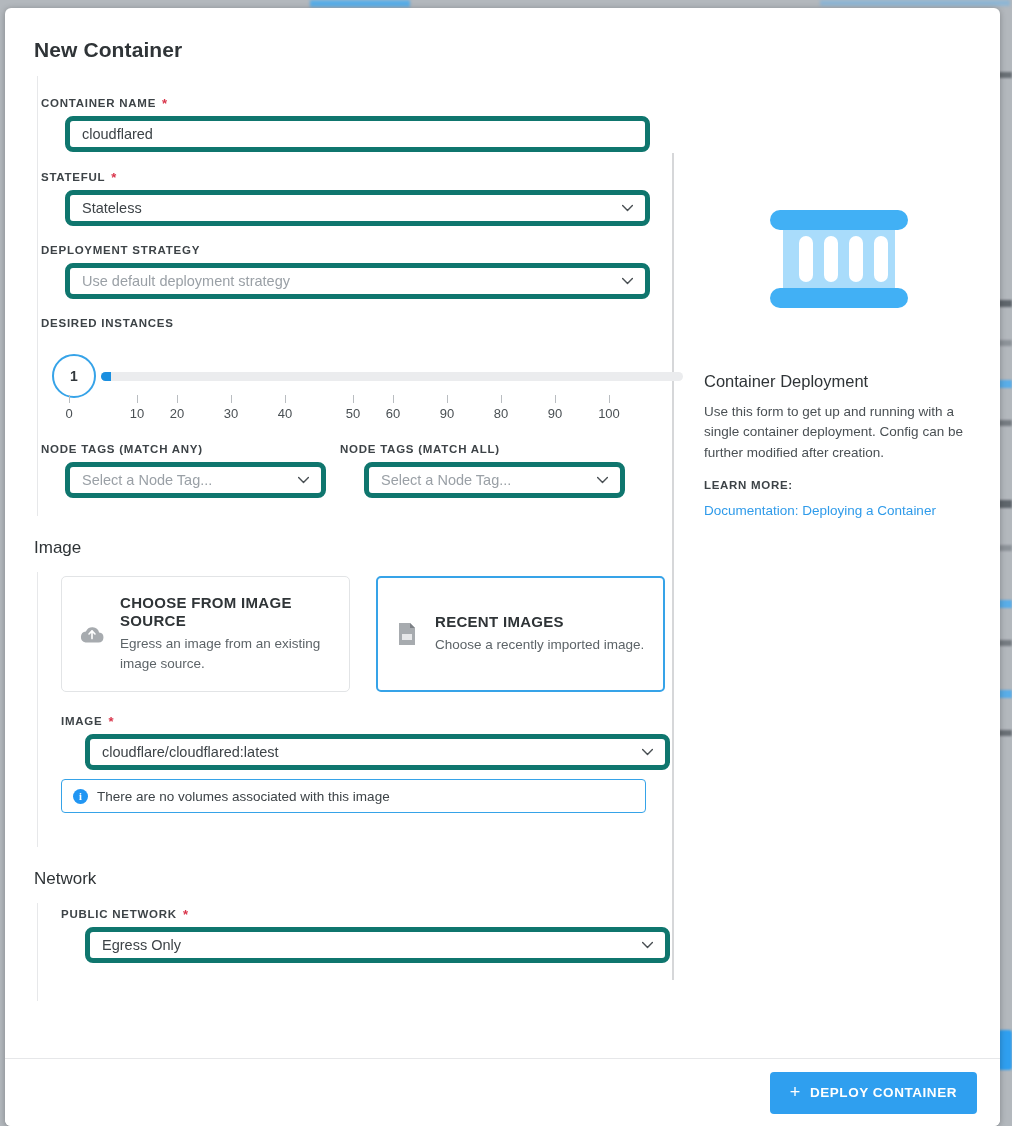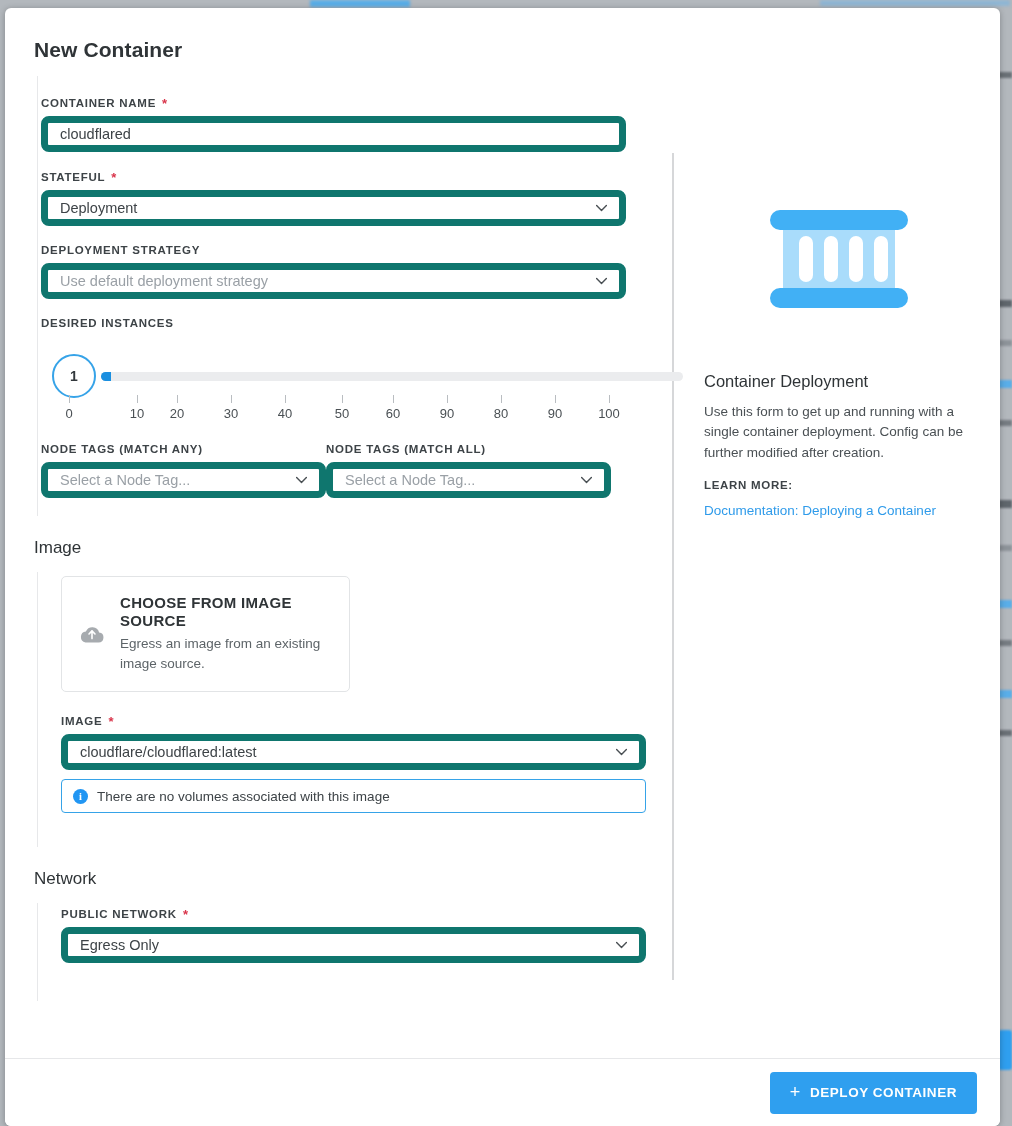--- a/index.html
+++ b/index.html
@@ -68,26 +68,26 @@
   .label {
     font-size: 11.5px; font-weight: 700; color: #3d4347;
     letter-spacing: .75px; text-transform: uppercase;
     margin-bottom: 7px; display:flex; align-items:center; gap:6px;
   }
   .req { color: #d9344a; font-size: 13px; line-height: 1; position:relative; top:1px; }
 
   .control {
     position: relative;
     height: 36px;
-    border: 7px solid #0f766e;
+    border: 5px solid #0f766e;
     border-radius: 8px;
     background: #fff;
     display: flex; align-items: center;
     padding: 0 12px;
-    font-size: 14.5px; color: #3d4347;
+    font-size: 14.5px; color: #3d4347; margin-left: 24px;
   }
   .control.placeholder { color: #9aa0a6; }
   .chev {
     position:absolute; right: 11px; top: 50%; transform: translateY(-50%);
     width: 13px; height: 13px;
   }
   .chev svg { display:block; }
 
   .w-input { width: 585px; }
 
@@ -109,21 +109,21 @@
     font-size:14px; font-weight:700; color:#32383c;
   }
   .ticks { position:absolute; left:0; top:54px; width:585px; }
   .tick { position:absolute; text-align:center; }
   .tick i {
     display:block; width:1px; height:8px; background:#b9bdc1; margin:0 auto 3px;
   }
   .tick span { font-size:13px; color:#4a5054; display:block; }
 
   
-  .two-col { display:flex; }
+  .two-col { display:flex; gap:14px; }
   .w-half { width: 285px; }
 
   
   .cards { display:flex; gap:26px; margin-bottom: 22px; }
   .card {
     width: 289px; min-height: 116px;
     border: 1px solid #e2e4e6; border-radius:5px;
     background:#fff; display:flex; align-items:center; gap:14px;
     padding: 14px 16px;
   }
@@ -213,21 +213,21 @@
             <span>cloudflared</span>
           </div>
         </div>
 
         <div class="field">
           <div class="label">
             <span>STATEFUL</span>
             <span class="req">*</span>
           </div>
           <div class="control w-input">
-            <span>Deployment</span>
+            <span>Stateless</span>
             <span class="chev">
               <svg viewBox="0 0 16 16" width="13" height="13">
                   <path d="M2 5 L8 11 L14 5" fill="none" stroke="#4a5054" stroke-width="1.7" stroke-linecap="round" stroke-linejoin="round"></path>
                 </svg>
             </span>
           </div>
         </div>
 
         <div class="field">
           <div class="label">
@@ -267,21 +267,21 @@
                   <span>20</span>
                 </div>
               <div class="tick" style="left:170px;width:40px;">
                   <i></i>
                   <span>30</span>
                 </div>
               <div class="tick" style="left:224px;width:40px;">
                   <i></i>
                   <span>40</span>
                 </div>
-              <div class="tick" style="left:281px;width:40px;">
+              <div class="tick" style="left:292px;width:40px;">
                   <i></i>
                   <span>50</span>
                 </div>
               <div class="tick" style="left:332px;width:40px;">
                   <i></i>
                   <span>60</span>
                 </div>
               <div class="tick" style="left:386px;width:40px;">
                   <i></i>
                   <span>90</span>
@@ -342,20 +342,33 @@
                 <path d="M6.5 18.5h13a5 5 0 0 0 .6-9.96A7 7 0 0 0 6.9 7.6 5.5 5.5 0 0 0 6.5 18.5z" fill="#a7abaf"></path>
                 <path d="M13 14.6V7.6M13 6.9l-3 3.1M13 6.9l3 3.1" stroke="#fff" stroke-width="1.6" fill="none" stroke-linecap="round"></path>
               </svg>
             </span>
             <div>
               <div class="card-title">CHOOSE FROM IMAGE SOURCE</div>
               <div class="card-desc">Egress an image from an existing image source.</div>
             </div>
           </div>
 
+          <div class="card selected">
+            <span class="card-icon">
+              <svg width="20" height="24" viewBox="0 0 20 24">
+                <path d="M2 1h11l5 5v17H2z" fill="#a7abaf"></path>
+                <path d="M13 1l5 5h-5z" fill="#7d8186"></path>
+                <rect x="5" y="12" width="10" height="6" fill="#e6e7e9"></rect>
+              </svg>
+            </span>
+            <div>
+              <div class="card-title">RECENT IMAGES</div>
+              <div class="card-desc">Choose a recently imported image.</div>
+            </div>
+          </div>
         </div>
 
         <div class="field" style="margin-bottom:9px;">
           <div class="label">
             <span>IMAGE</span>
             <span class="req">*</span>
           </div>
           <div class="control w-input">
             <span>cloudflare/cloudflared:latest</span>
             <span class="chev">

